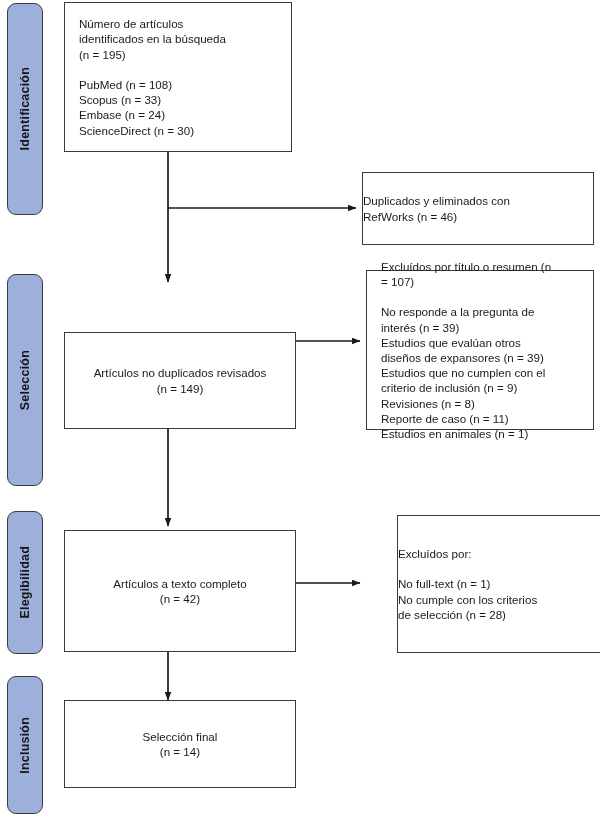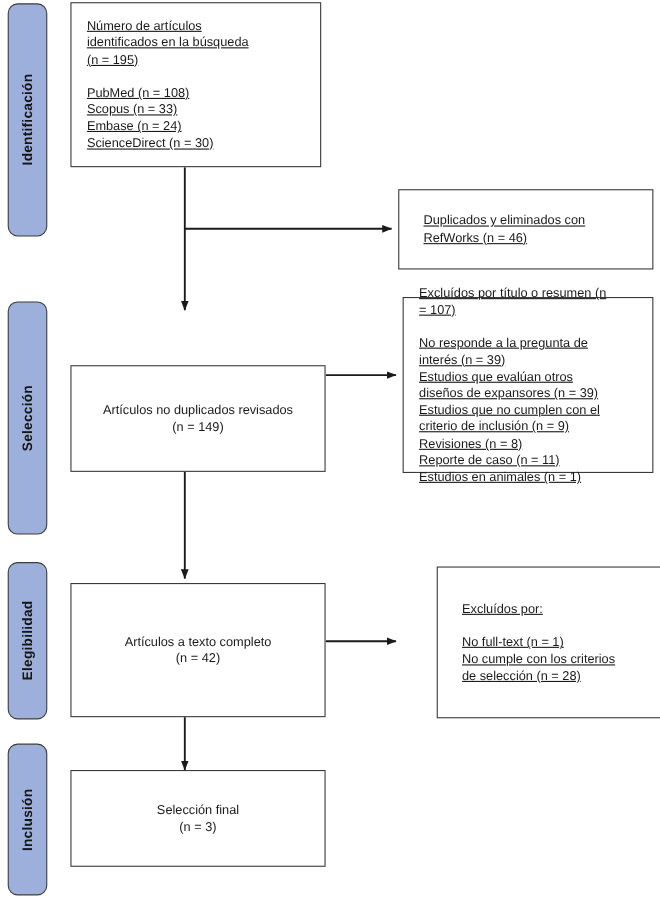--- a/index.html
+++ b/index.html
@@ -62,27 +62,26 @@
     text-align: center;
   }
   .flow-box .box-text {
     font-size: 11.6px;
     line-height: 15.2px;
     color: #1a1a1a;
     white-space: pre-line;
   }
   .flow-box.left-text .box-text {
     text-align: left;
-    text-decoration: underline;
   }
   .flow-box.center-text .box-text {
     text-align: center;
   }
   .pad-left { padding-left: 14px; padding-right: 10px; }
-  .pad-left-sm { padding-left: 22px; padding-right: 10px; }
+  .pad-left-sm { padding-right: 10px; }
 </style>
 </head>
 <body>
 
 <div id="diagram-root">
 
   <svg class="flow" viewBox="0 0 600 817">
     <defs>
       <marker id="arrowhead" markerWidth="9" markerHeight="7" refX="8.5" refY="3.5" orient="auto" markerUnits="userSpaceOnUse">
         <polygon points="0 0, 9 3.5, 0 7" fill="#1a1a1a"></polygon>
@@ -162,16 +161,16 @@
   <div class="flow-box left-text pad-left-sm" style="left:366px; top:515px; width:228px; height:138px;margin-left:31px;">
     <span class="box-text">Excluídos por:
 
 No full-text (n = 1)
 No cumple con los criterios
 de selección (n = 28)</span>
   </div>
 
   <div class="flow-box center-text" style="left:64px; top:700px; width:232px; height:88px;">
     <span class="box-text">Selección final
-(n = 3)</span>
+(n = 14)</span>
   </div>
 
 </div>
 
 </body></html>

